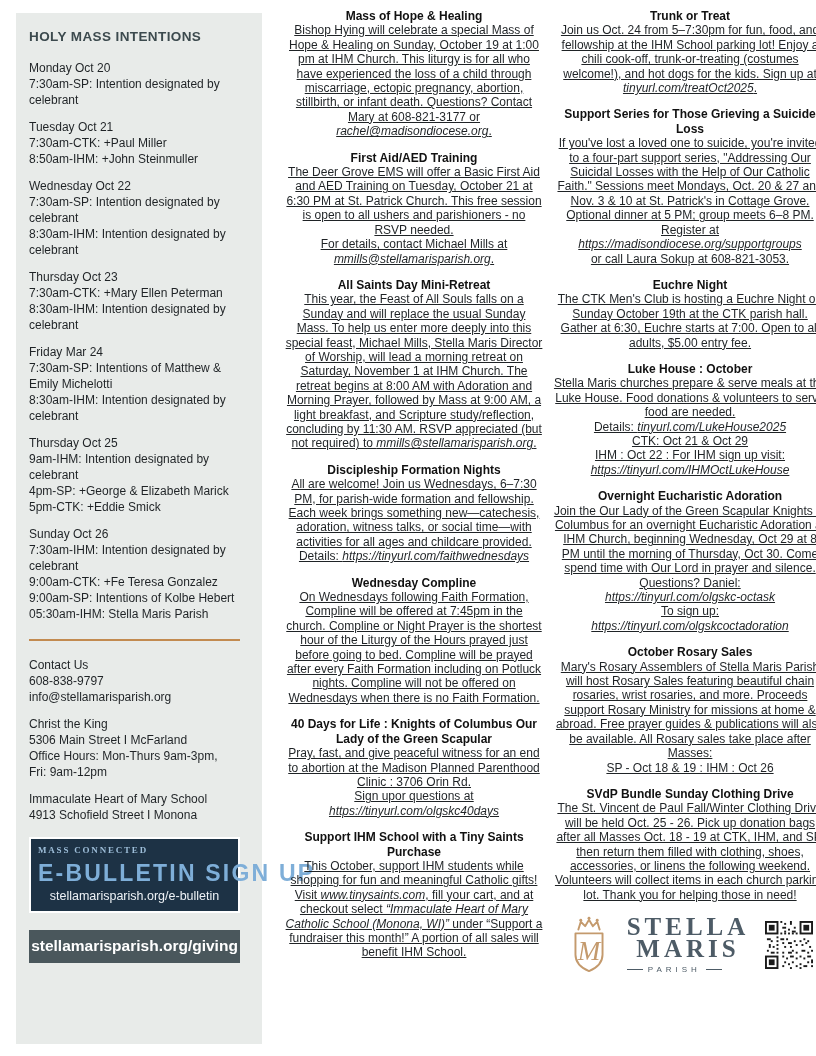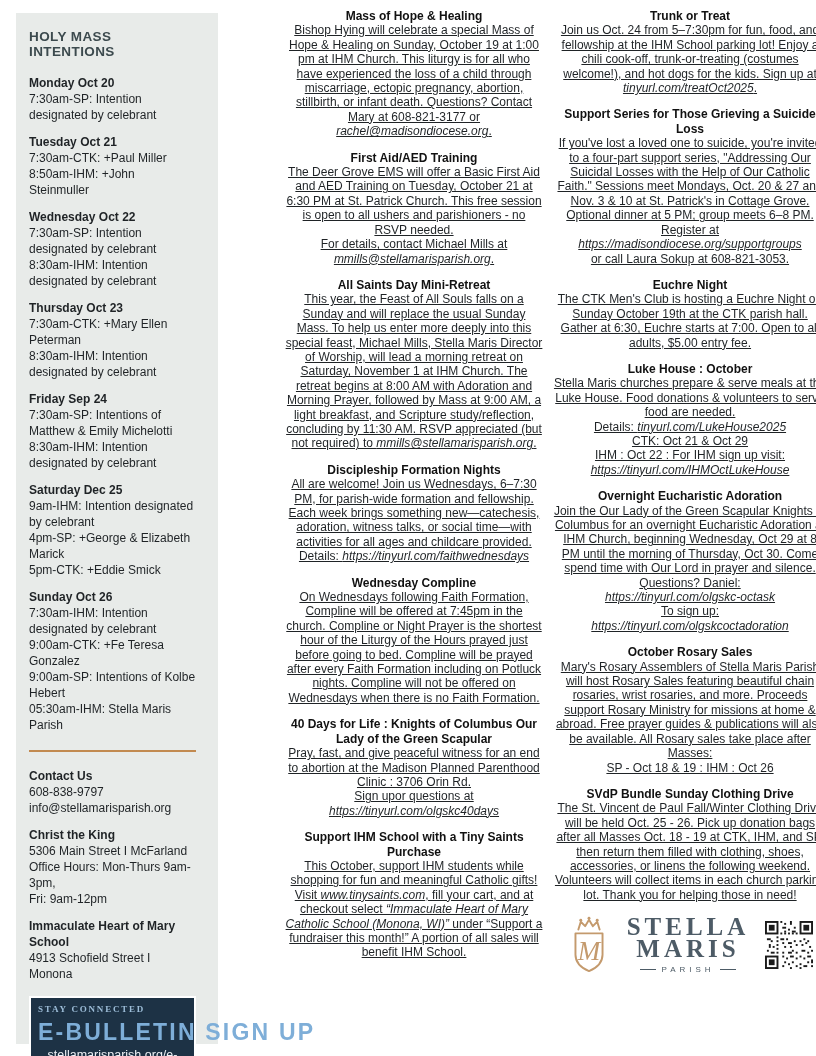--- a/index.html
+++ b/index.html
@@ -9,29 +9,29 @@
     --heading-slate:#3c4a4e; --text:#1f2326;
   }
   html,body{margin:0;padding:0;}
   body{
     width:816px;height:1056px;background:#ffffff;position:relative;overflow:hidden;
     font-family:"Liberation Sans",sans-serif;color:var(--text);
     -webkit-font-smoothing:antialiased;
   }
   
   .sidebar{
-    position:absolute;left:16px;top:13px;width:202px;height:1031px;
+    position:absolute;left:16px;top:13px;width:246px;height:1031px;
     background:var(--sidebar-bg);box-sizing:border-box;padding:16px 22px 0 13px;
   }
   .sidebar h2{
     margin:0 0 16px 0;font-size:13.5px;font-weight:700;color:var(--heading-slate);
     letter-spacing:.4px;
   }
   .entry{margin-bottom:11px;font-size:12px;line-height:16px;}
-  .entry-day{font-weight:700;}
+  .entry-day{font-weight:400;}
   .divider{border:none;border-top:2px solid var(--divider);margin:17px 0 16px 0;}
   .ebulletin{
     background:var(--ebulletin-bg);margin-top:14px;padding:8px 9px 10px 9px;
     box-shadow:0 0 0 2px #fff inset;
   }
   .eb-eyebrow{
     font-family:"Liberation Serif",serif;font-size:9px;font-weight:700;
     letter-spacing:1.8px;color:var(--ebulletin-eyebrow);
   }
   .eb-title{
@@ -51,21 +51,21 @@
   .article{margin-bottom:12px;text-align:center;}
   .article-title{margin:0;font-size:12px;font-weight:700;line-height:14.4px;color:#111;}
   .article-body{margin:0;font-size:12px;line-height:14.4px;text-decoration:underline;}
   .it{font-style:italic;}
   
   .logo-row{display:flex;align-items:center;justify-content:center;gap:16px;margin-top:14px;}
   .crest{width:44px;height:58px;flex:none;}
   .wordmark{text-align:center;color:var(--logo-slate);font-family:"Liberation Serif",serif;}
   .wm-line{font-size:25px;letter-spacing:4px;line-height:22px;font-weight:700;}
   .wm-sub{
-    display:flex;align-items:center;justify-content:center;gap:5px;margin-top:5px;
+    display:flex;align-items:center;gap:5px;margin-top:5px;
     font-size:8px;letter-spacing:4px;font-family:"Liberation Sans",sans-serif;color:var(--logo-slate);
   }
   .dash{width:16px;height:1px;background:var(--logo-slate);flex:none;}
   .qr{width:48px;height:48px;flex:none;}
 </style>
 </head>
 <body>
 
 <div class="page">
 
@@ -85,26 +85,26 @@
           <div class="entry-day">Wednesday Oct 22</div>
           <div class="entry-line">7:30am-SP: Intention designated by celebrant</div>
           <div class="entry-line">8:30am-IHM: Intention designated by celebrant</div>
         </div>
         <div class="entry">
           <div class="entry-day">Thursday Oct 23</div>
           <div class="entry-line">7:30am-CTK: +Mary Ellen Peterman</div>
           <div class="entry-line">8:30am-IHM: Intention designated by celebrant</div>
         </div>
         <div class="entry">
-          <div class="entry-day">Friday Sep 24</div>
+          <div class="entry-day">Friday Mar 24</div>
           <div class="entry-line">7:30am-SP: Intentions of Matthew &amp; Emily Michelotti</div>
           <div class="entry-line">8:30am-IHM: Intention designated by celebrant</div>
         </div>
         <div class="entry">
-          <div class="entry-day">Saturday Dec 25</div>
+          <div class="entry-day">Thursday Oct 25</div>
           <div class="entry-line">9am-IHM: Intention designated by celebrant</div>
           <div class="entry-line">4pm-SP: +George &amp; Elizabeth Marick</div>
           <div class="entry-line">5pm-CTK: +Eddie Smick</div>
         </div>
         <div class="entry">
           <div class="entry-day">Sunday Oct 26</div>
           <div class="entry-line">7:30am-IHM: Intention designated by celebrant</div>
           <div class="entry-line">9:00am-CTK: +Fe Teresa Gonzalez</div>
           <div class="entry-line">9:00am-SP: Intentions of Kolbe Hebert</div>
           <div class="entry-line">05:30am-IHM: Stella Maris Parish</div>
@@ -123,21 +123,21 @@
           <div class="entry-line">Office Hours: Mon-Thurs 9am-3pm,</div>
           <div class="entry-line">Fri: 9am-12pm</div>
         </div>
         <div class="entry">
           <div class="entry-day">Immaculate Heart of Mary School</div>
           <div class="entry-line">4913 Schofield Street I Monona</div>
         </div>
       </div>
 
     <div class="ebulletin">
-      <div class="eb-eyebrow">STAY CONNECTED</div>
+      <div class="eb-eyebrow">MASS CONNECTED</div>
       <div class="eb-title">E-BULLETIN SIGN UP</div>
       <div class="eb-url">stellamarisparish.org/e-bulletin</div>
     </div>
 
     <div class="giving">stellamarisparish.org/giving</div>
   </aside>
 
   <main class="columns">
     <section class="col col-mid">
       <div id="col-articles-0">

